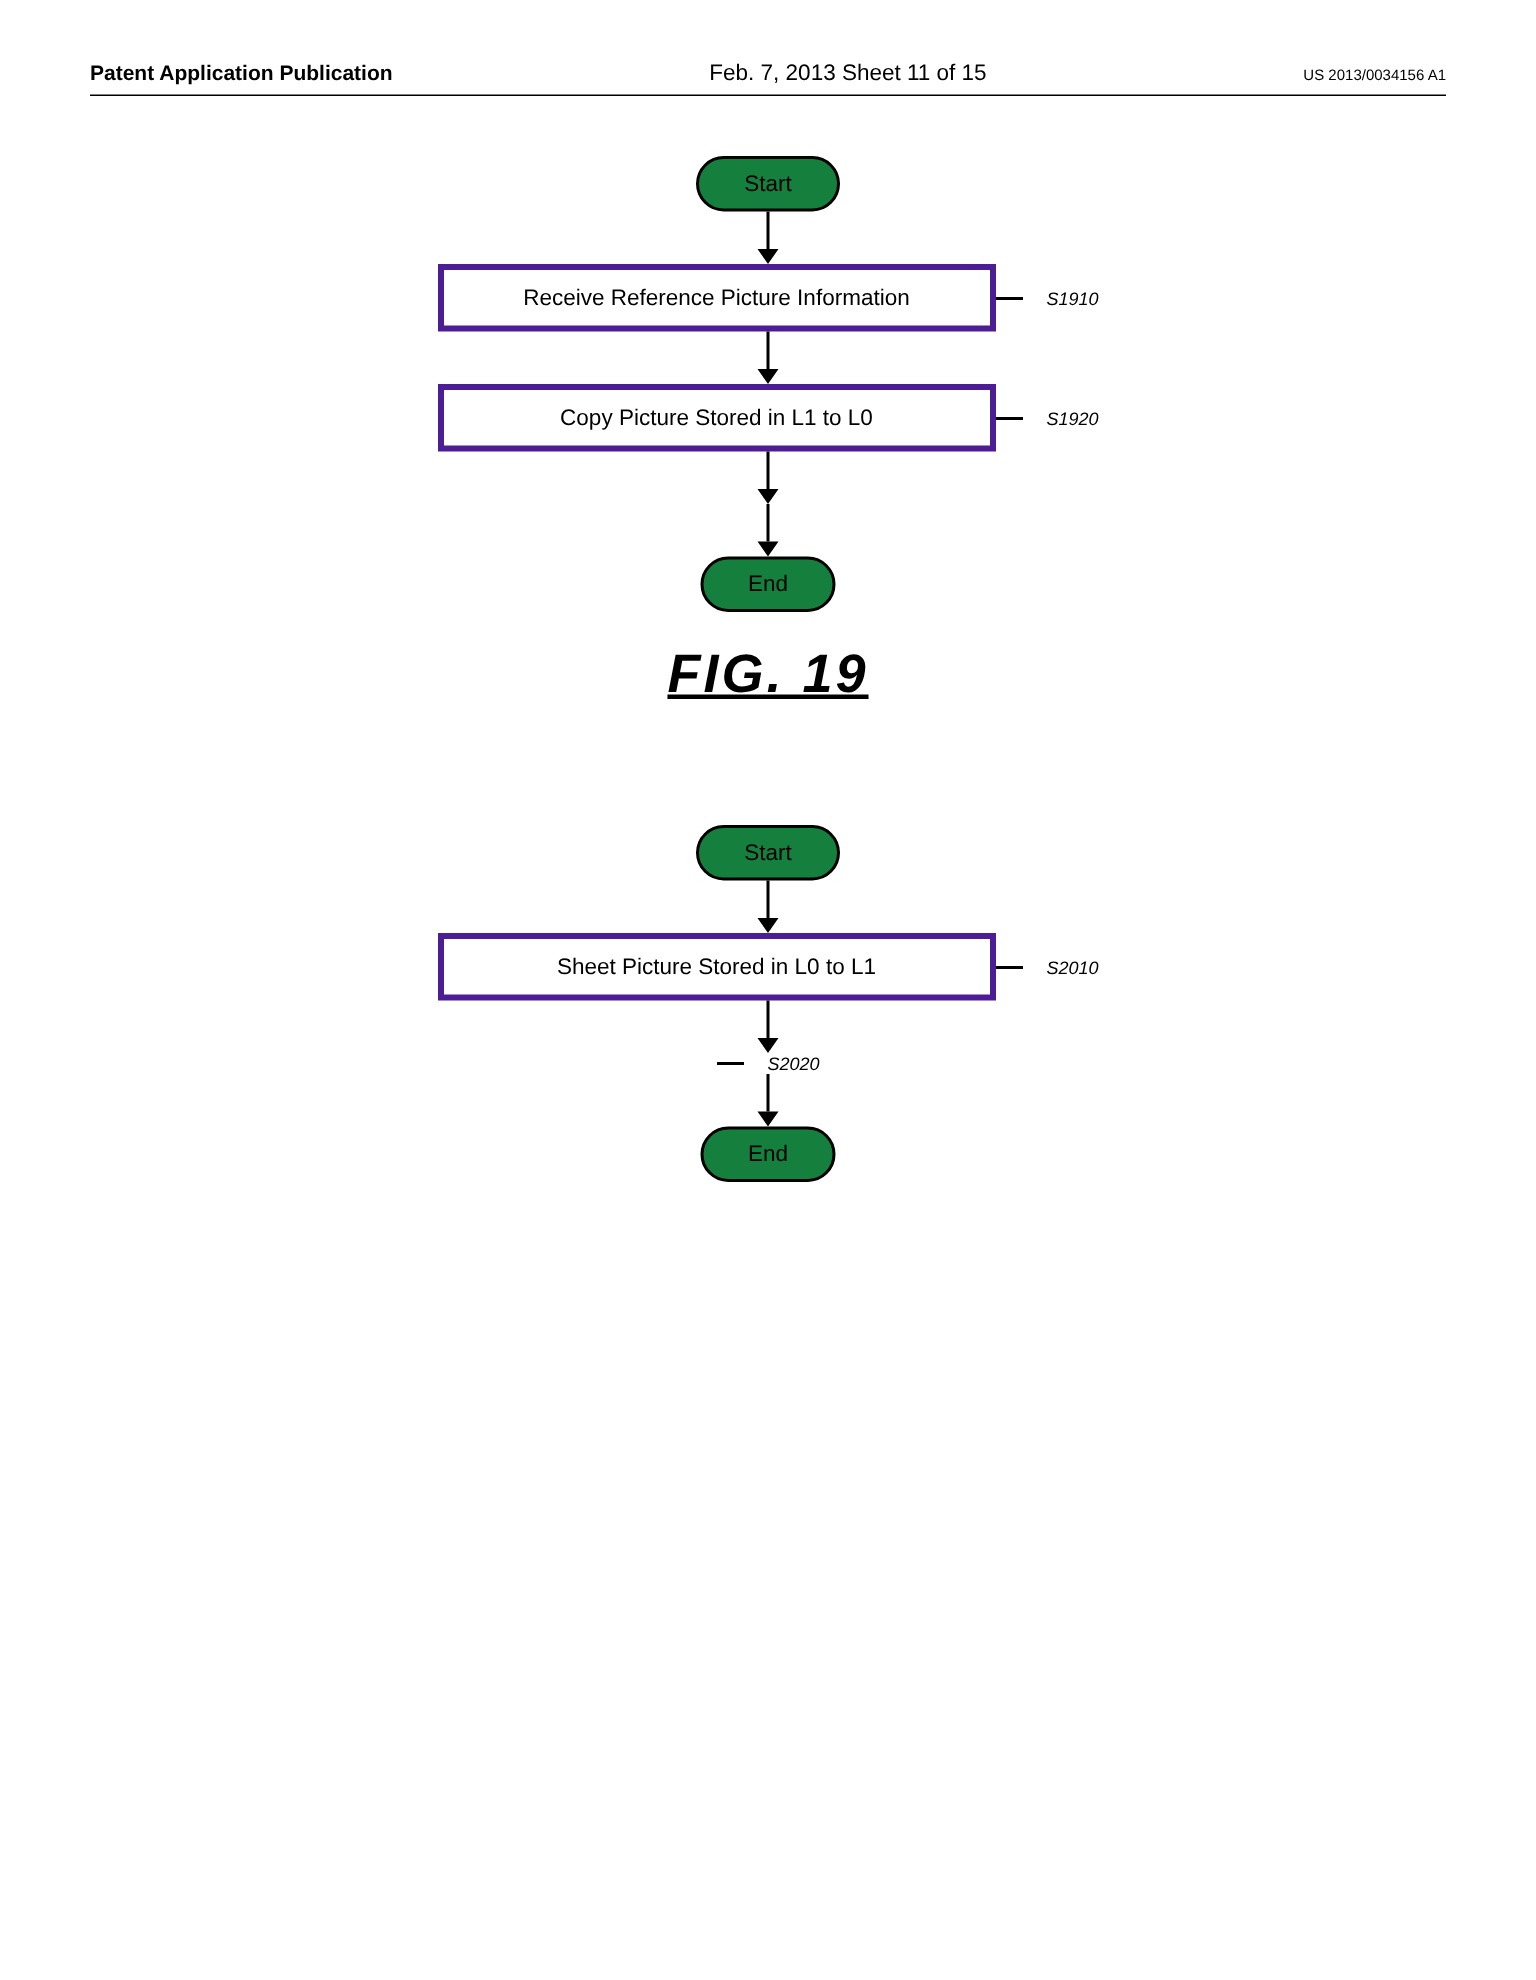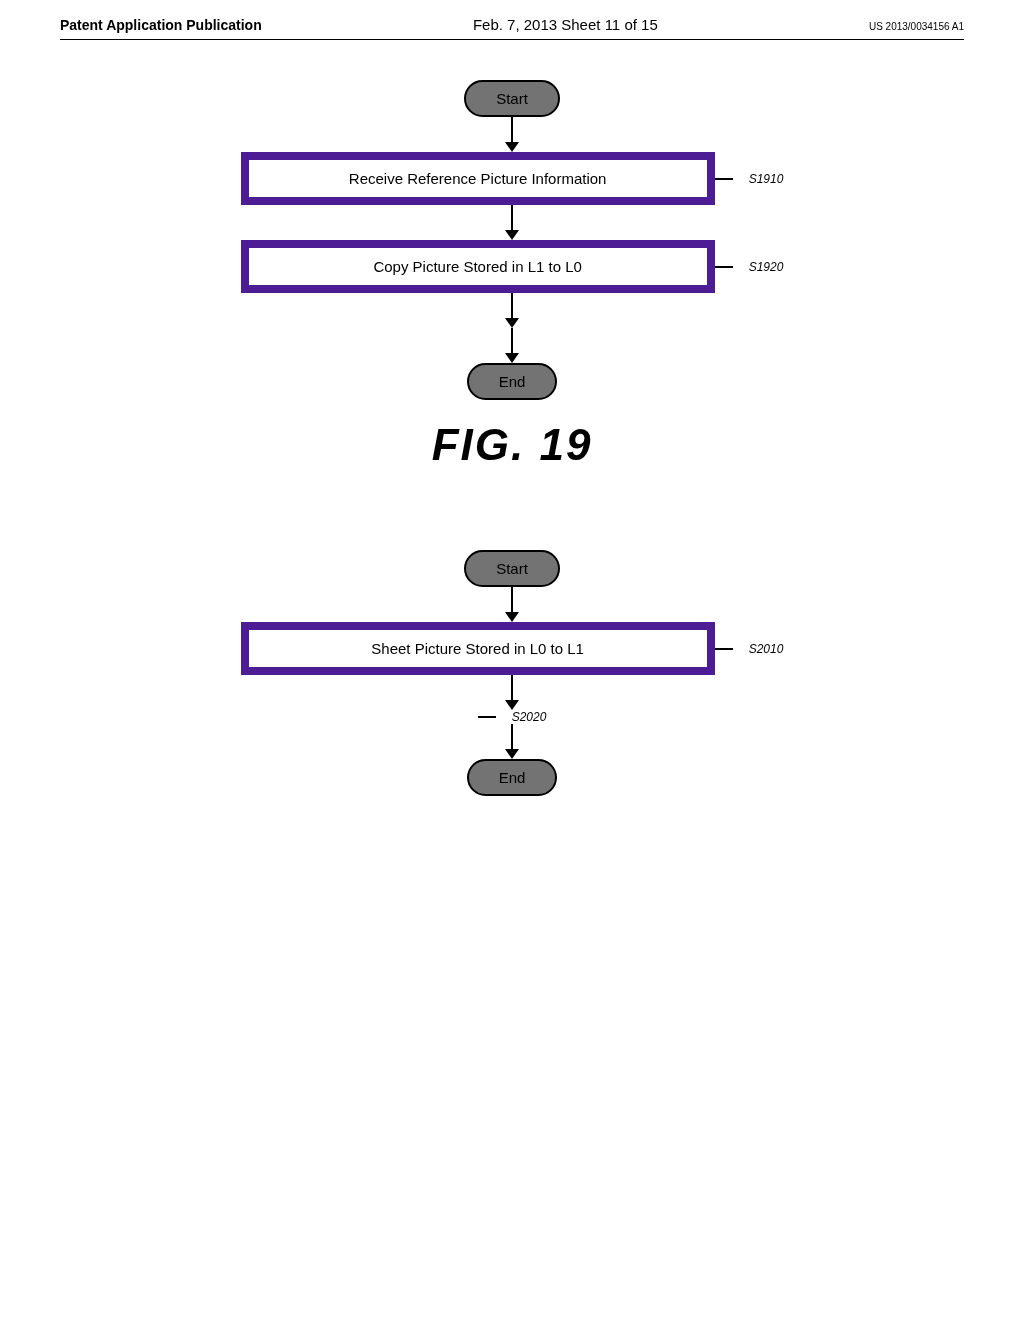--- a/index.html
+++ b/index.html
@@ -7,21 +7,21 @@
       background: #fff;
       font-family: Arial, sans-serif;
       width: 1024px;
       min-height: 1320px;
       position: relative;
     }
     .page {
       width: 1024px;
       min-height: 1320px;
       background: #fff;
-      padding: 16px 60px;
+      padding: 40px 60px;
     }
     
     .header {
       display: flex;
       justify-content: space-between;
       align-items: baseline;
       border-bottom: 1px solid #000;
       padding-bottom: 6px;
       margin-bottom: 40px;
     }
@@ -50,33 +50,33 @@
       align-items: center;
       position: relative;
     }
 
     
     .shape-stadium {
       border: 2px solid #000;
       border-radius: 30px;
       padding: 8px 30px;
       font-size: 15px;
-      background: #737373;
+      background: #15803d;
       text-align: center;
       min-width: 90px;
     }
 
     
     .shape-rect {
-      border: 8px solid #4c1d95;
+      border: 4px solid #4c1d95;
       padding: 10px 20px;
       font-size: 15px;
       background: #fff;
       text-align: center;
-      width: 474px;
+      width: 372px;
     }
 
     
     .arrow-down {
       display: flex;
       flex-direction: column;
       align-items: center;
       height: 35px;
       position: relative;
     }
@@ -115,27 +115,28 @@
     }
     .step-label-dash {
       width: 18px;
       height: 2px;
       background: #000;
       margin-right: 4px;
     }
 
     
     .fig-caption {
-      font-size: 44px;
+      font-size: 36px;
       font-weight: bold;
       font-style: italic;
       text-align: center;
       margin-top: 20px;
       margin-bottom: 50px;
       letter-spacing: 2px;
+      text-decoration: underline;
     }
   </style>
 </head>
 <body>
 
 <div class="page">
 
   <div class="header">
     <span class="header-left">Patent Application Publication</span>
     <span class="header-center">Feb. 7, 2013   Sheet 11 of 15</span>

